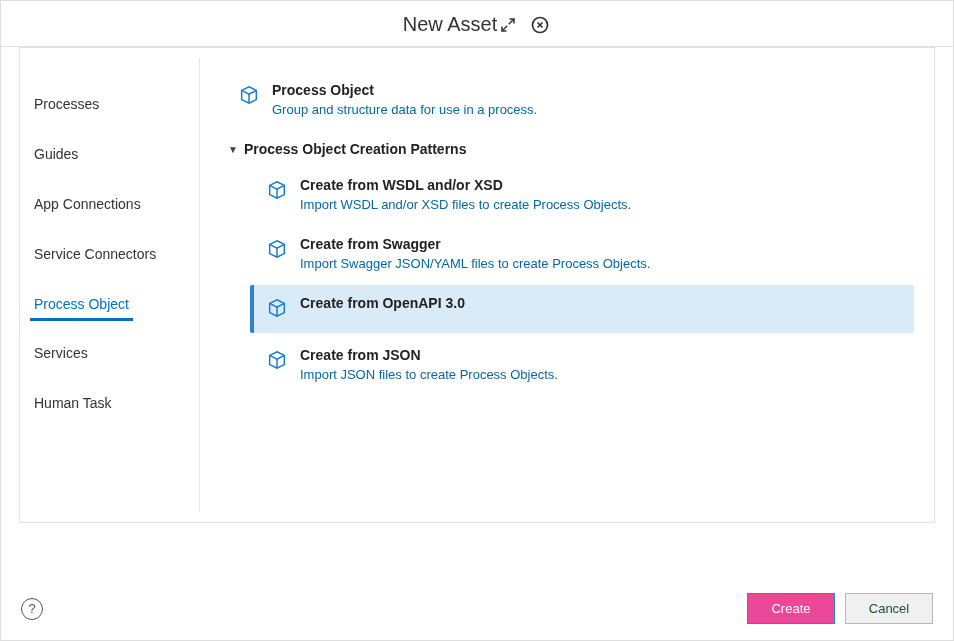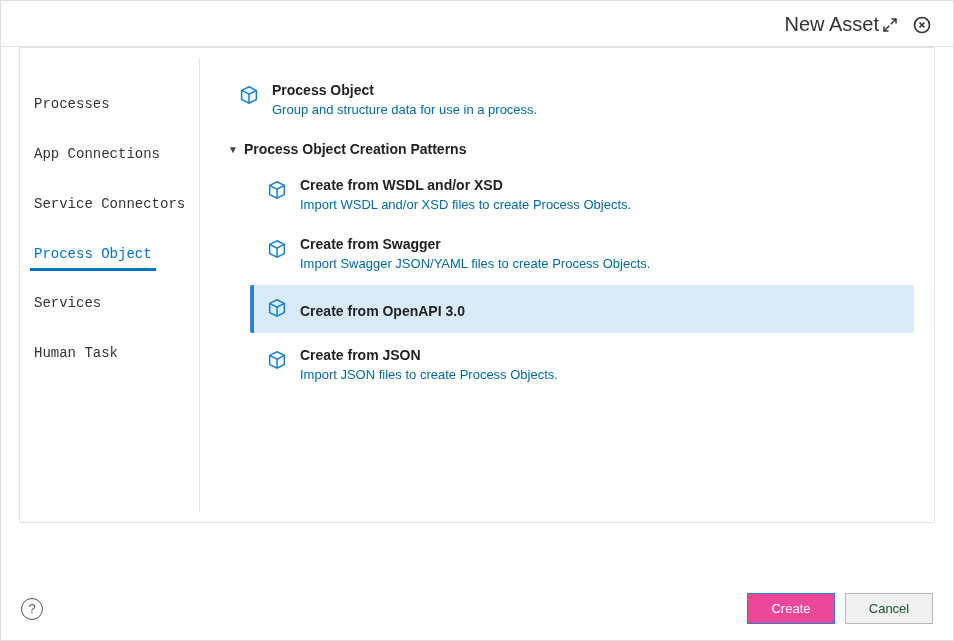--- a/index.html
+++ b/index.html
@@ -14,21 +14,21 @@
   .dialog {
     width: 954px;
     height: 641px;
     display: flex;
     flex-direction: column;
     border: 1px solid #ddd;
   }
   .titlebar {
     display: flex;
     align-items: center;
-    justify-content: flex-end;
+    justify-content: center;
     padding: 12px 20px 10px 20px;
     border-bottom: 1px solid #e2e2e2;
   }
   .title {
     font-size: 20px;
     font-weight: 400;
     color: #333;
   }
   .title-icons {
     display: flex;
@@ -54,21 +54,20 @@
     border: 1px solid #e2e2e2;
     height: 476px;
     display: flex;
     background: #fff;
   }
   .sidebar {
     width: 180px;
     border-right: 1px solid #e6e6e6;
     padding: 28px 0 0 10px;
     margin: 10px 0;
-    font-family: Liberation Mono, monospace;
   }
   .sidebar-item {
     font-size: 14px;
     color: #333;
     padding: 10px 4px 10px 4px;
     margin-bottom: 14px;
     cursor: pointer;
     display: inline-block;
   }
   .sidebar-item.selected {
@@ -102,21 +101,20 @@
     color: #222;
     margin-bottom: 4px;
   }
   .option .opt-desc {
     font-size: 13px;
     color: #0369a1;
   }
   .option.selected {
     background: #d9eaf9;
     border-left: 4px solid #2f7fd4;
-    align-items: flex-end;
   }
   .section-header {
     display: flex;
     align-items: center;
     gap: 6px;
     font-weight: 600;
     font-size: 14px;
     color: #222;
     margin: 14px 0 10px 6px;
   }
@@ -184,20 +182,21 @@
       </span>
     </div>
   </div>
 
 
   <div class="content-area">
     <div class="panel">
 
       <div class="sidebar">
         <div><span class="sidebar-item">Processes</span></div>
+        <div><span class="sidebar-item">Guides</span></div>
         <div><span class="sidebar-item">App Connections</span></div>
         <div><span class="sidebar-item">Service Connectors</span></div>
         <div><span class="sidebar-item selected">Process Object</span></div>
         <div><span class="sidebar-item">Services</span></div>
         <div><span class="sidebar-item">Human Task</span></div>
       </div>
 
       <div class="main">
 
         <div class="option">

